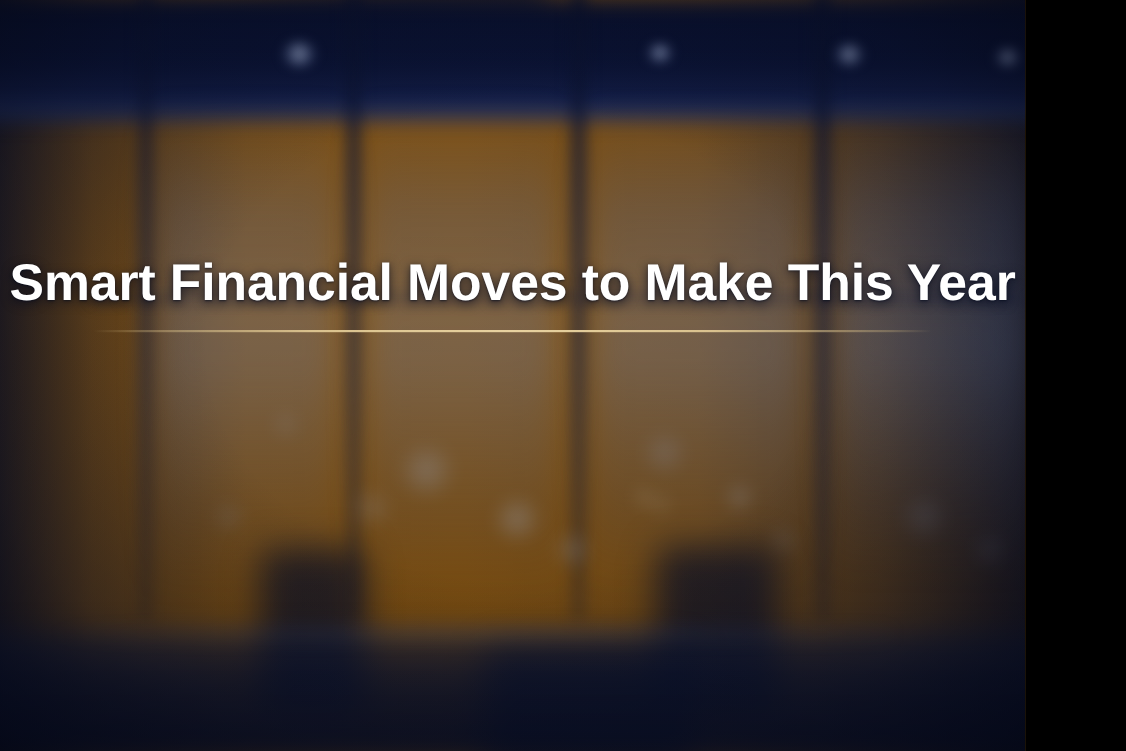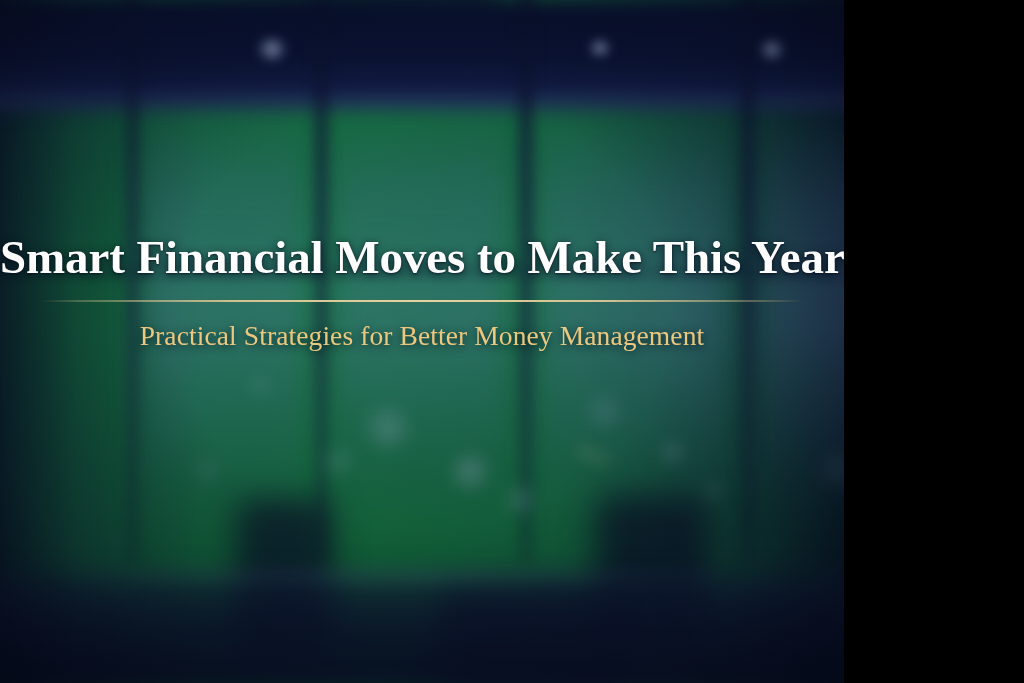--- a/index.html
+++ b/index.html
@@ -3,25 +3,25 @@
 <meta charset="utf-8">
 <style>
   html, body {
     margin: 0;
     padding: 0;
     background: #000;
   }
 
   #slide {
     position: relative;
-    width: 844px;
+    width: 932px;
     height: 683px;
     overflow: hidden;
-    font-family: Liberation Serif, serif;
-    background: #15803d;
+    font-family: Liberation Sans, sans-serif;
+    background: #a16207;
   }
 
   
   .bg-layer {
     position: absolute;
     inset: 0;
     pointer-events: none;
   }
 
   
@@ -289,16 +289,15 @@
   <div class="bg-layer tint"></div>
   <div class="bg-layer vignette"></div>
 
   <div class="content">
     <h1 class="title">Smart Financial Moves to Make This Year</h1>
 
     <div class="divider-wrap">
       <div class="divider"></div>
     </div>
 
-    <p class="subtitle">Practical Strategies for Better Money Management</p>
   </div>
 
 </div>
 
 </body></html>

